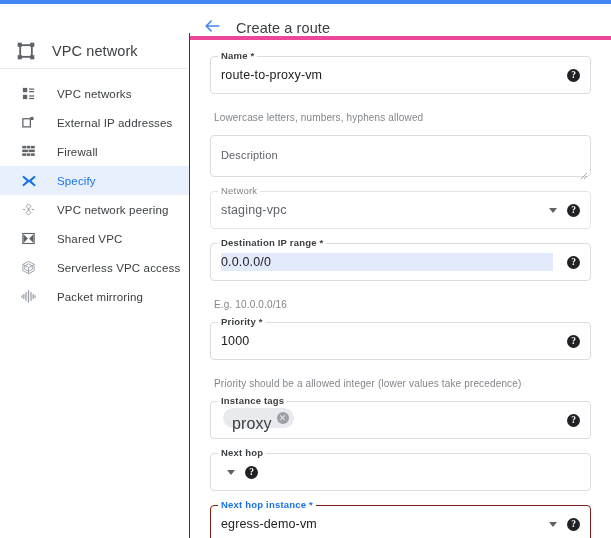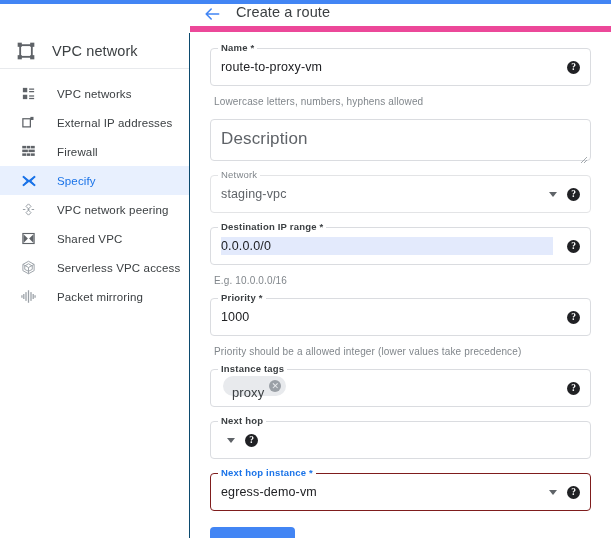--- a/index.html
+++ b/index.html
@@ -58,35 +58,35 @@
   .nav-item.active .lbl { color: #1a73e8; }
   .nav-item.active .ico svg { fill: #1a73e8; stroke: #1a73e8; }
 
   
   .main {
     position: absolute; top: 4px; left: 190px;
     width: 421px; height: 534px;
     background: #fff;
   }
   .main-header {
-    height: 28px;
-    display: flex; align-items: flex-start;
+    height: 36px;
+    display: flex; align-items: flex-end;
     padding-left: 12px;
-    border-bottom: 6px solid #ec4899;
+    border-bottom: 4px solid #ec4899;
   }
   .back-arrow { width: 20px; height: 20px; cursor: pointer; flex: 0 0 20px; }
   .page-title {
     margin-left: 14px;
     font-size: 14.5px; color: #3c4043; letter-spacing: .1px;
   }
 
   .form { padding: 16px 20px 0 20px; }
 
   
-  .field { position: relative; margin-bottom: 10px; }
+  .field { position: relative; margin-bottom: 18px; }
   .outline {
     position: relative;
     border: 1px solid #dadce0;
     border-radius: 4px;
     height: 38px;
     background: #fff;
     display: flex; align-items: center;
     padding: 0 10px;
   }
   .outline.focused { border: 1px solid #7f1d1d; }
@@ -152,36 +152,36 @@
 
   
   .textarea-box {
     border: 1px solid #dadce0;
     border-radius: 4px;
     height: 42px;
     position: relative;
     padding: 9px 10px;
     background: #fff;
   }
-  .ta-ph { font-size: 17px; color: #5f6368; letter-spacing: .15px; }
+  .ta-ph { font-size: 11px; color: #5f6368; letter-spacing: .15px; }
   .resize-handle {
     position: absolute; right: 2px; bottom: 2px;
     width: 8px; height: 8px;
   }
 
   
   .chip {
     display: inline-flex; align-items: center;
     background: #e8eaed;
     border-radius: 11px;
     height: 20px;
     padding: 0 5px 0 9px;
     margin-left: 2px;
   }
-  .chip-lbl { font-size: 13px; color: #3c4043; letter-spacing: .1px; margin-top: 13px; }
+  .chip-lbl { font-size: 16px; color: #3c4043; letter-spacing: .1px; margin-top: 13px; }
   .chip-x {
     width: 12px; height: 12px; border-radius: 50%;
     background: #9aa0a6; color: #e8eaed;
     font-size: 9px; line-height: 12px; text-align: center;
     margin-left: 5px; cursor: pointer;
     font-family: "Liberation Sans", sans-serif;
   }
 
   
   .btn-row { display: flex; align-items: center; margin-top: 16px; }

